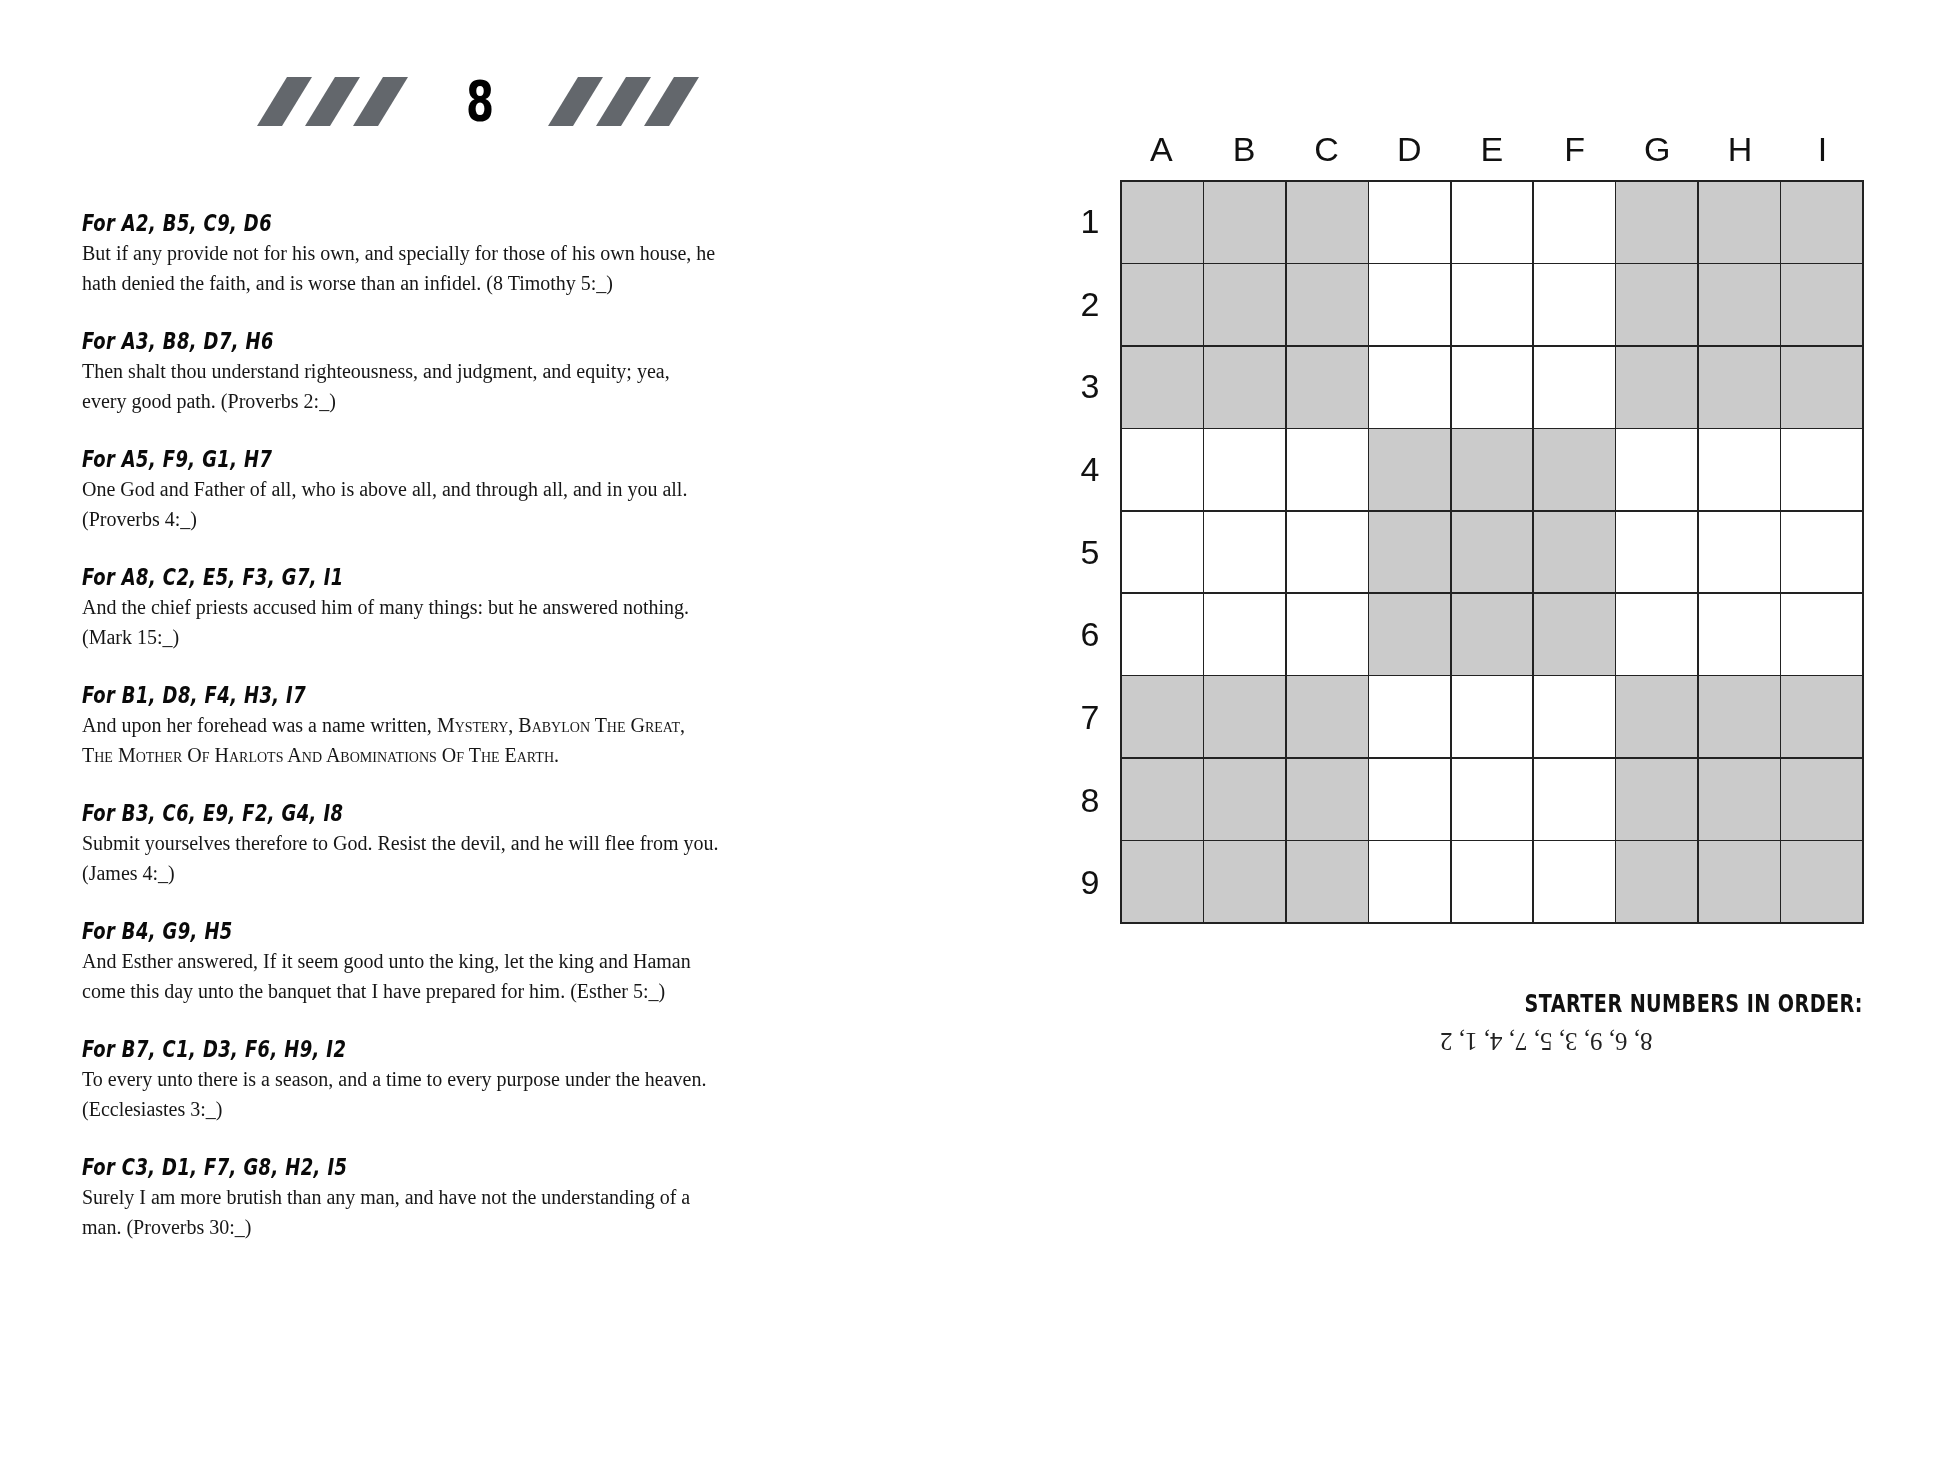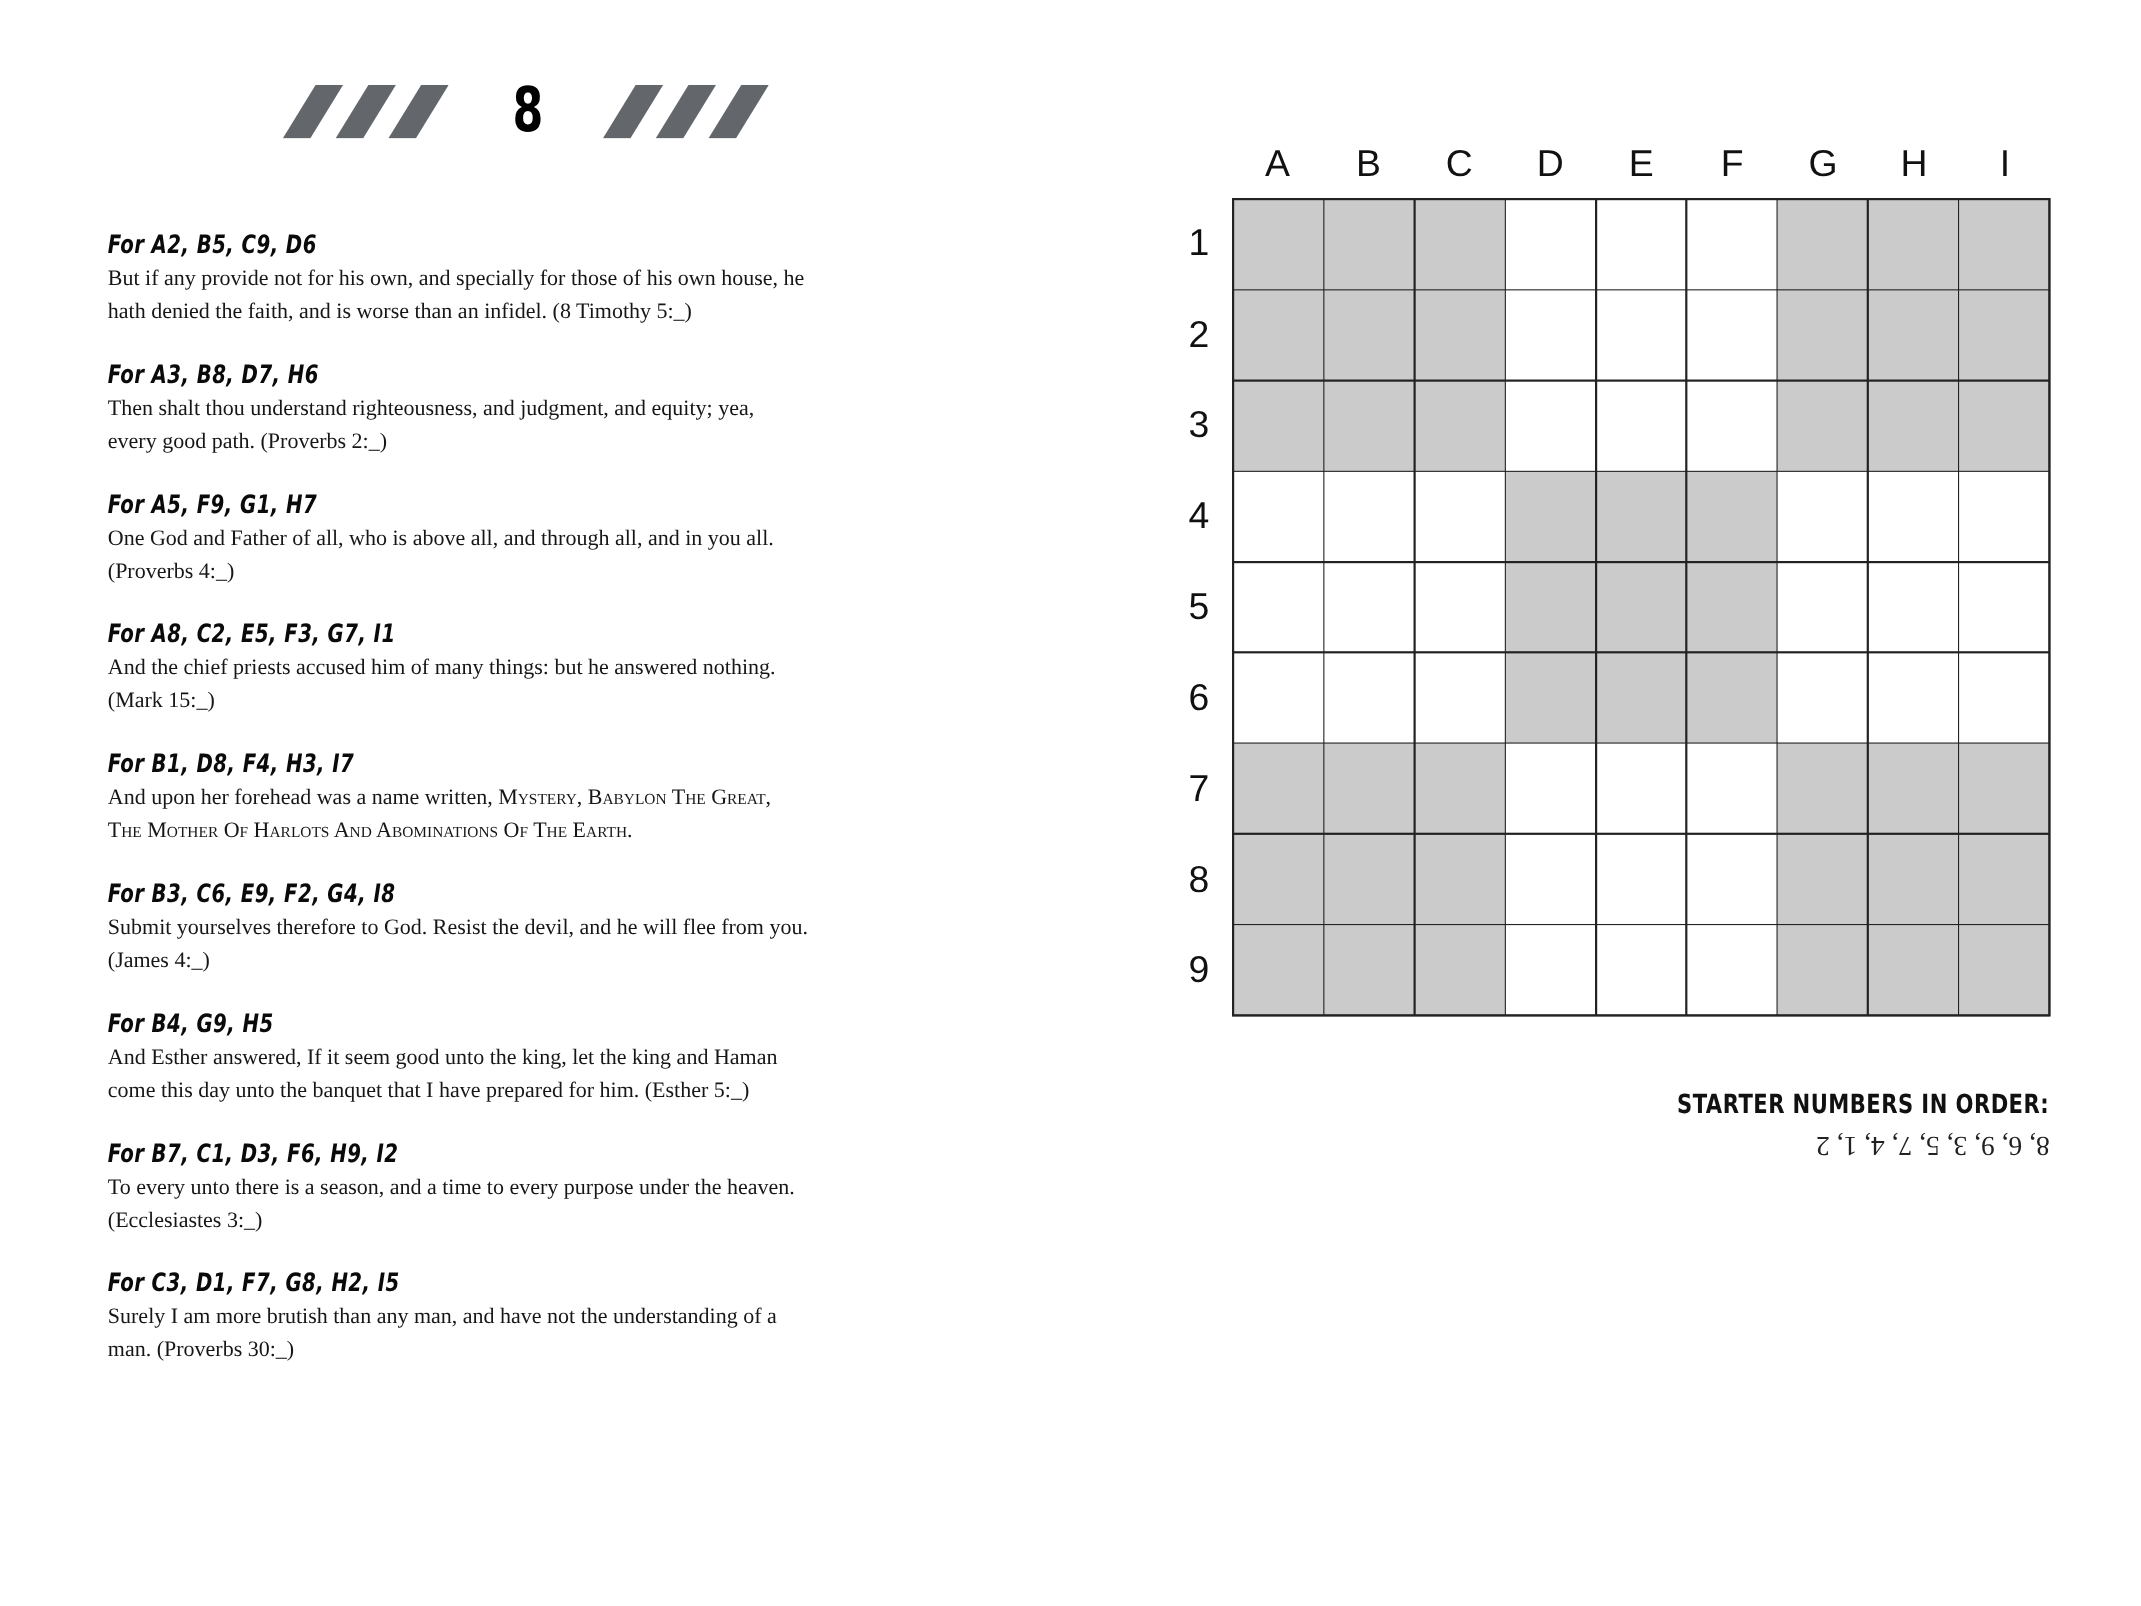--- a/index.html
+++ b/index.html
@@ -3,36 +3,36 @@
 <meta charset="utf-8">
 <style>
   html, body { margin:0; padding:0; background:#ffffff; }
   body { width:1946px; height:1460px; position:relative; overflow:hidden; font-family:"Liberation Serif", serif; color:#111; }
   .puzzle-header { position:absolute; left:250px; top:74px; width:460px; height:56px; }
   .stripe { position:absolute; top:3px; width:55px; height:49px; background:#63676c;
             clip-path: polygon(30px 0, 55px 0, 25px 49px, 0 49px); }
   .puzzle-number { position:absolute; left:208px; top:-8px; width:44px; text-align:center;
             font-family:"DejaVu Sans", sans-serif; font-weight:bold; font-size:56px; line-height:70px;
             transform: scaleX(0.72); transform-origin:center; color:#000; }
-  .clues { position:absolute; left:82px; top:208px; width:820px;margin-left:16px; }
+  .clues { position:absolute; left:82px; top:208px; width:820px; }
   .clue { margin:0 0 28px 0; }
   .clue-heading { font-family:"DejaVu Sans", sans-serif; font-style:italic; font-weight:bold; font-size:23px;
             line-height:30px; height:30px; transform:scaleX(0.78); transform-origin:left center; white-space:nowrap; color:#0a0a0a; letter-spacing:0.5px; }
   .clue-line { font-size:20px; line-height:30px; height:30px; white-space:nowrap; color:#161616; }
   .clue-line.smallcaps { font-variant: small-caps; }
   .col-labels { position:absolute; left:1120px; top:128px; width:744px; height:42px; display:flex; }
   .col-label { width:82.66px; text-align:center; font-family:"Liberation Sans", sans-serif; font-size:34px; line-height:42px; color:#111; }
   .row-labels { position:absolute; left:1070px; top:180px; width:40px; }
   .row-label { height:82.66px; line-height:82.66px; text-align:center; font-family:"Liberation Sans", sans-serif; font-size:34px; color:#111; }
   .grid { position:absolute; left:1120px; top:180px; width:744px; height:744px; display:grid;
           grid-template-columns: repeat(9, 1fr); grid-template-rows: repeat(9, 1fr);
           border:2px solid #222; box-sizing:border-box; background:#222; gap:1.5px; }
   .cell { background:#ffffff; }
   .cell.shaded { background:#cbcbcb; }
-  .starter { position:absolute; right:83px; top:988px; text-align:right; }
+  .starter { position:absolute; right:83px; top:988px; text-align:left; }
   .starter-title { font-family:"DejaVu Sans", sans-serif; font-weight:bold; font-size:24px; line-height:32px;
           transform:scaleX(0.8); transform-origin:right center; white-space:nowrap; color:#111; letter-spacing:0.5px; }
   .starter-answer { font-family:"Liberation Serif", serif; font-size:25px; line-height:30px; margin-top:6px;
           display:inline-block; transform:rotate(180deg); color:#222; white-space:nowrap; }
 </style>
 </head>
 <body>
 
 <div class="puzzle-header">
   <div class="stripe" style="left:7px"></div>

